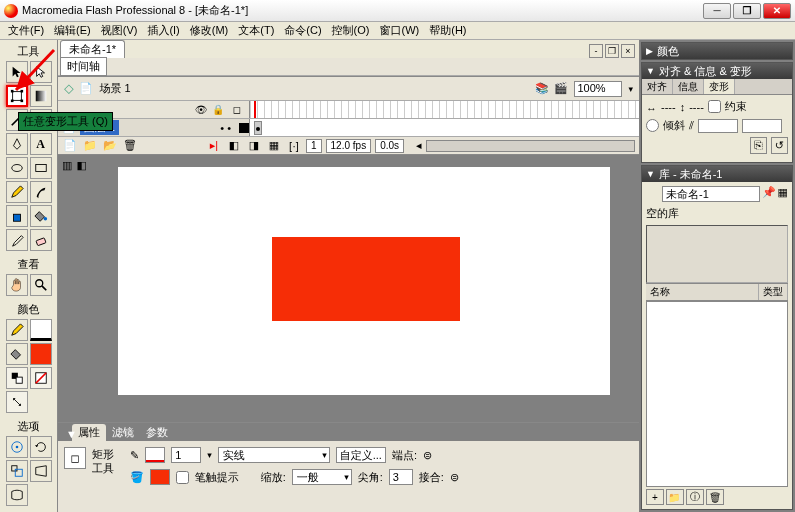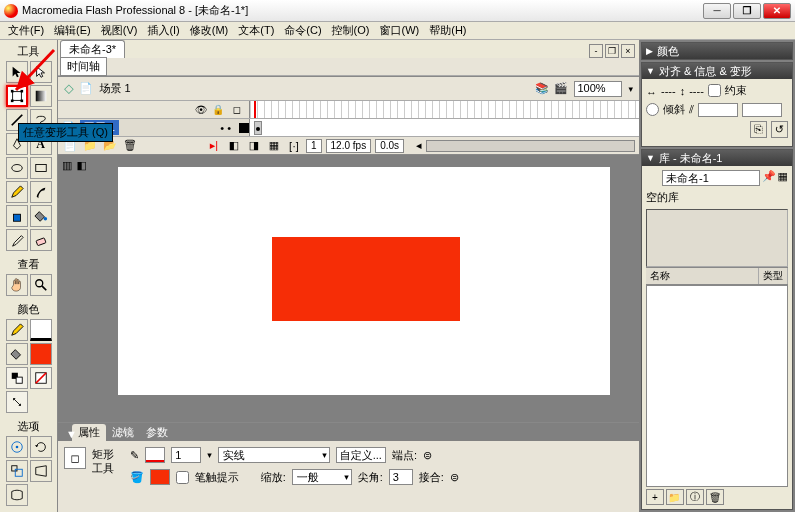--- a/index.html
+++ b/index.html
@@ -73,21 +73,21 @@
 .panel-body { padding:4px; font-size:10px; }
 .transform-row { display:flex; align-items:center; gap:4px; margin-bottom:4px; }
 .tfield { width:40px; height:14px; border:1px solid #888; background:#fff; }
 .lib-select { width:100%; height:16px; border:1px solid #888; background:#fff; display:flex; align-items:center; padding:0 3px;margin-left:16px; }
 .lib-preview { height:58px; background:#e0dcd0; border:1px inset #aaa; margin-top:4px; }
 .lib-list-head { display:flex; background:#e0dcd0; border-top:1px solid #888; border-bottom:1px solid #888; }
 .lib-list-head span { padding:1px 4px; font-size:10px; border-right:1px solid #aaa; }
 .lib-list { height:100px; background:#fff; border:1px solid #888; }
 .lib-foot { display:flex; gap:2px; margin-top:2px; }
 .lib-foot span { width:18px; height:16px; border:1px solid #888; background:#ece9d8; display:flex; align-items:center; justify-content:center; font-size:10px; }
-.tooltip { position:absolute; background:#0369a1; border:1px solid #000; padding:1px 4px; font-size:11px; white-space:nowrap; z-index:100;margin-top:11px; }
+.tooltip { position:absolute; background:#15803d; border:1px solid #000; padding:1px 4px; font-size:11px; white-space:nowrap; z-index:100; }
 .arrow-annot { position:absolute; z-index:99; pointer-events:none; }
 .icon-svg { width:14px; height:14px; }
 </style>
 </head>
 <body>
 
 <div class="titlebar">
   <div class="logo"></div>
   <div class="title">Macromedia Flash Professional 8 - [未命名-1*]</div>
   <div class="winbtns">
@@ -277,21 +277,21 @@
       <div class="tool">
           <svg class="icon-svg" viewBox="0 0 16 16">
             <path d="M2 4c4-2 8-2 12 0v8c-4 2-8 2-12 0z" fill="none" stroke="#000"></path>
           </svg>
         </div>
     </div>
   </div>
 
   <div class="center">
     <div class="doc-tabbar">
-      <div class="doc-tab">未命名-3*</div>
+      <div class="doc-tab">未命名-1*</div>
       <div class="doc-controls">
         <span>-</span>
         <span>❐</span>
         <span>×</span>
       </div>
     </div>
     <div class="timeline-area">
       <div class="timeline-tab">
         <div class="tab">时间轴</div>
       </div>
@@ -400,20 +400,25 @@
       <div class="panel-head">
           <span class="arrow">▶</span>
           <span>颜色</span>
         </div>
     </div>
     <div class="panel">
       <div class="panel-head">
           <span class="arrow">▼</span>
           <span>对齐 &amp; 信息 &amp; 变形</span>
         </div>
+      <div class="panel-tabs">
+        <span>对齐</span>
+        <span>信息</span>
+        <span class="active">变形</span>
+      </div>
       <div class="panel-body">
         <div class="transform-row">
           <span>↔</span>
             <span>----</span>
           <span>↕</span>
             <span>----</span>
           <input type="checkbox" style="">
           <span>约束</span>
         </div>
         <div class="transform-row">

